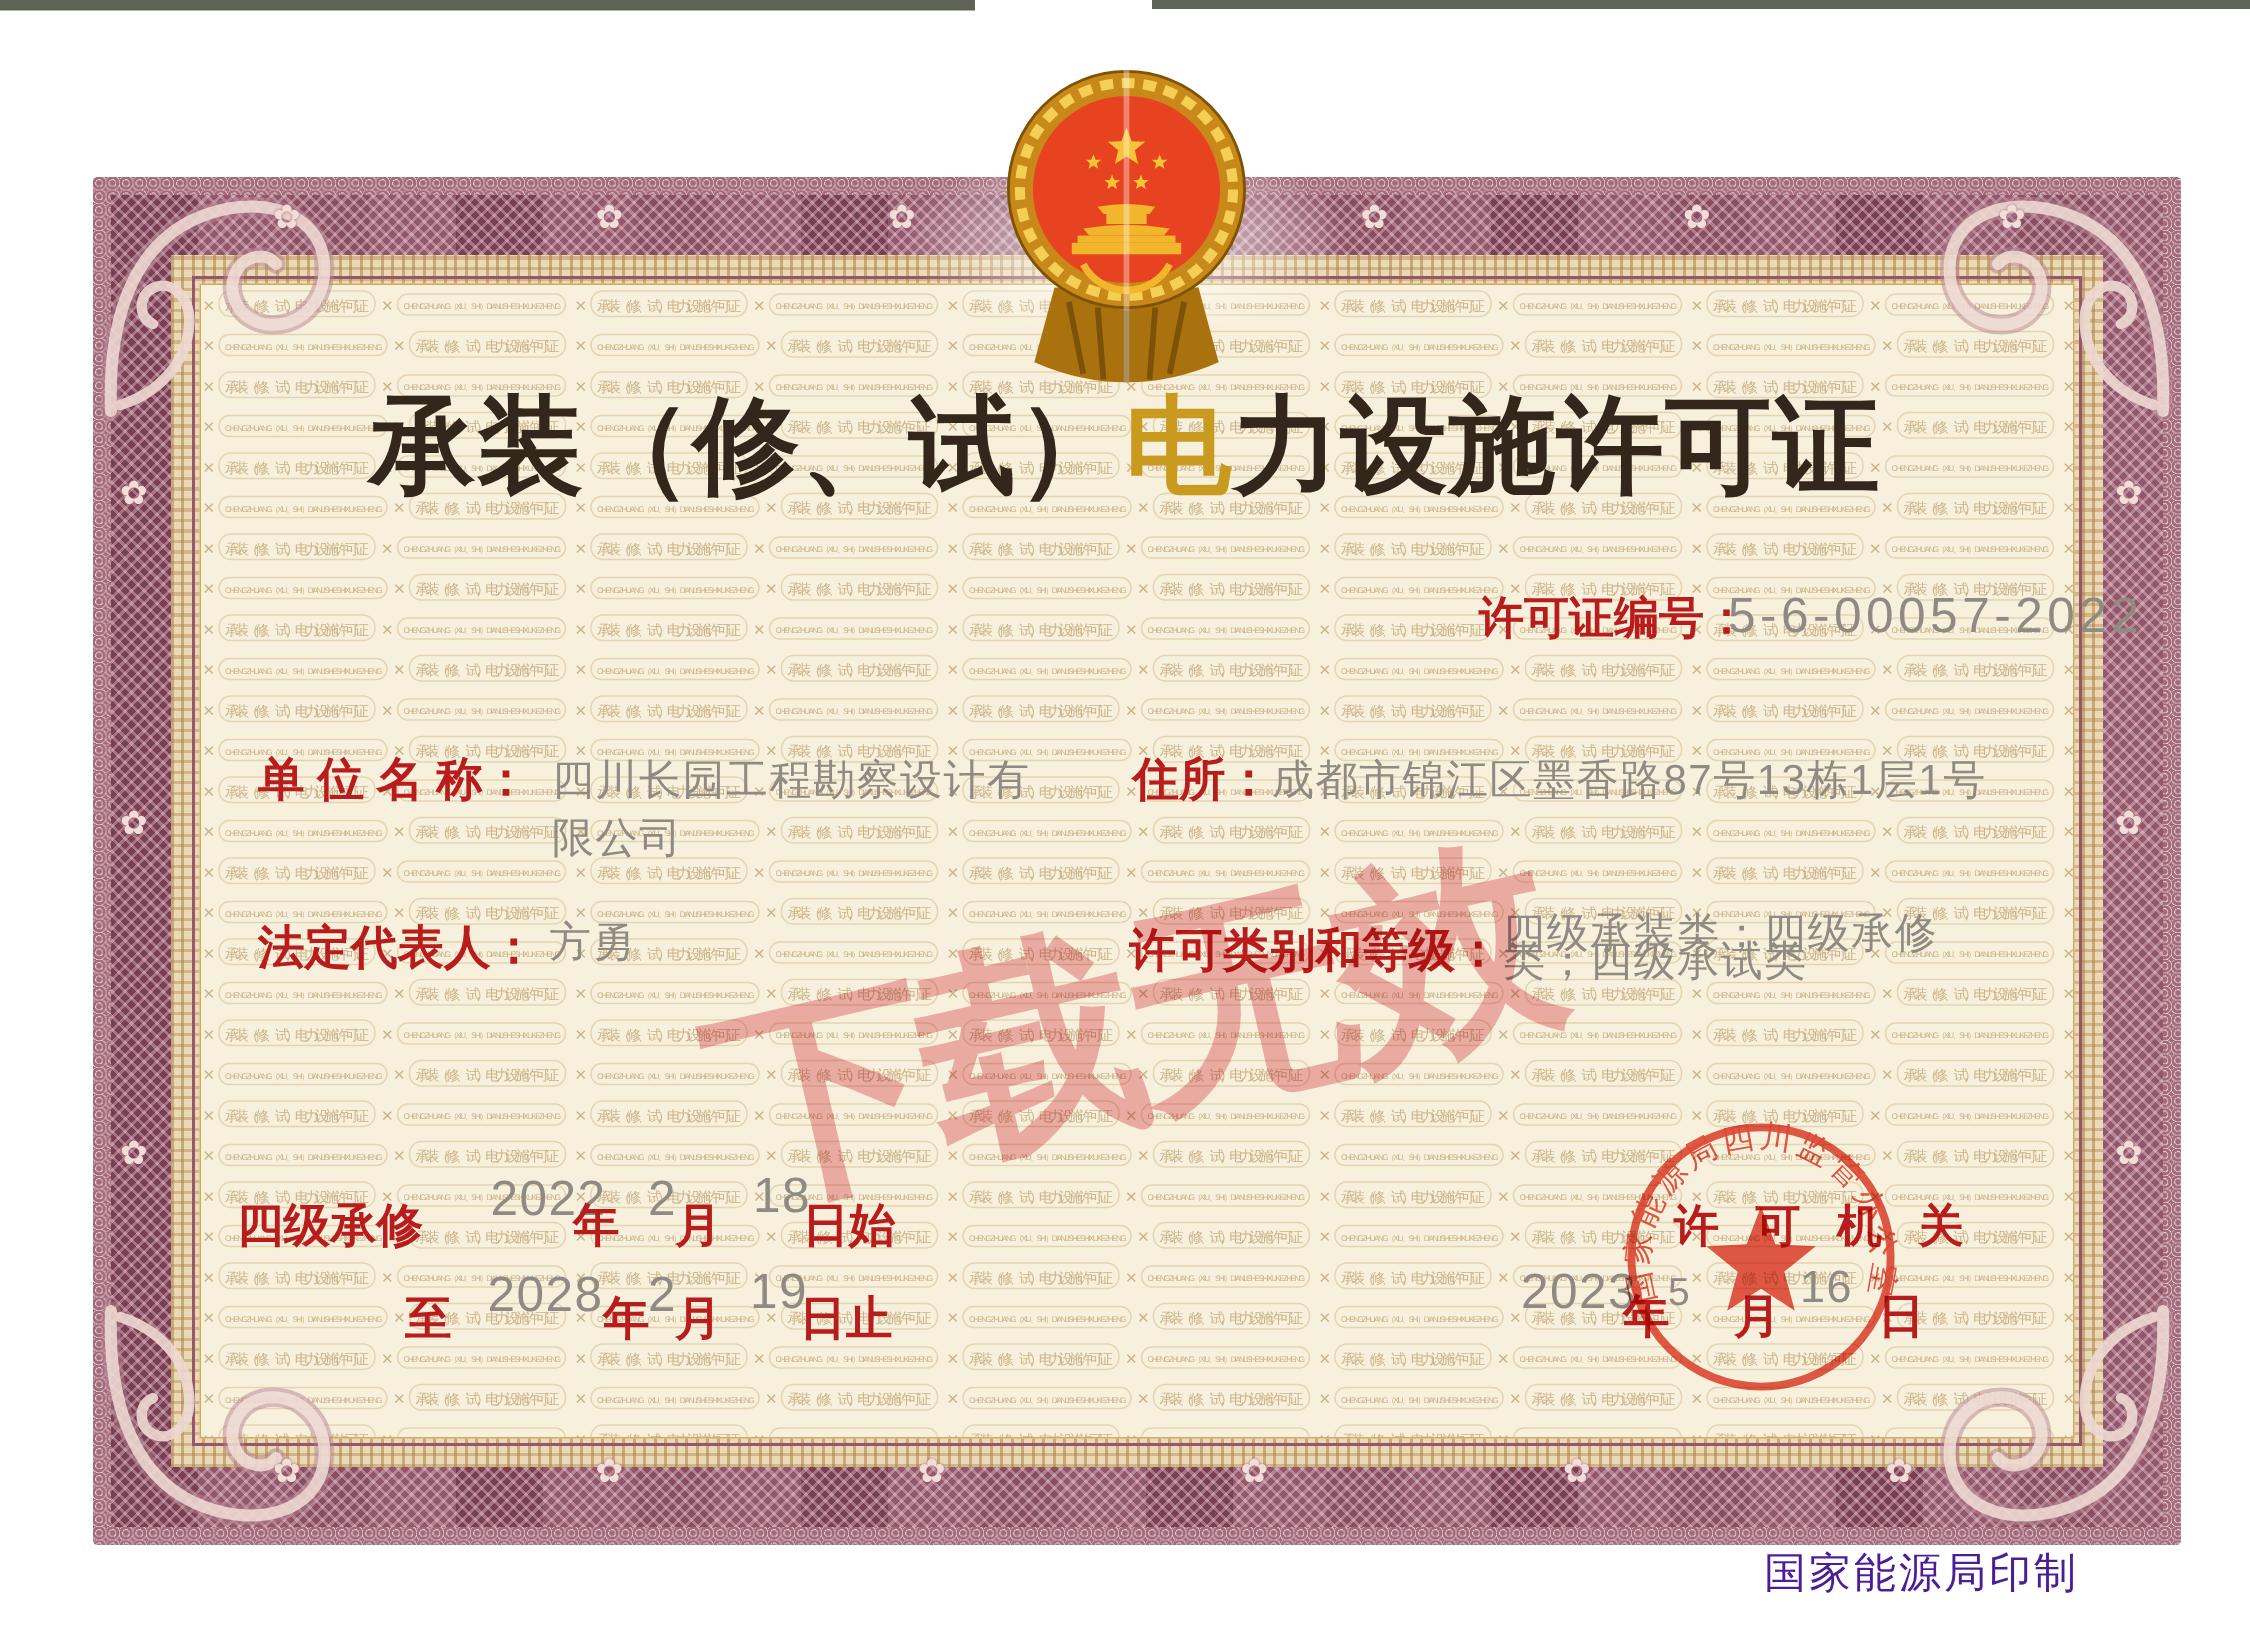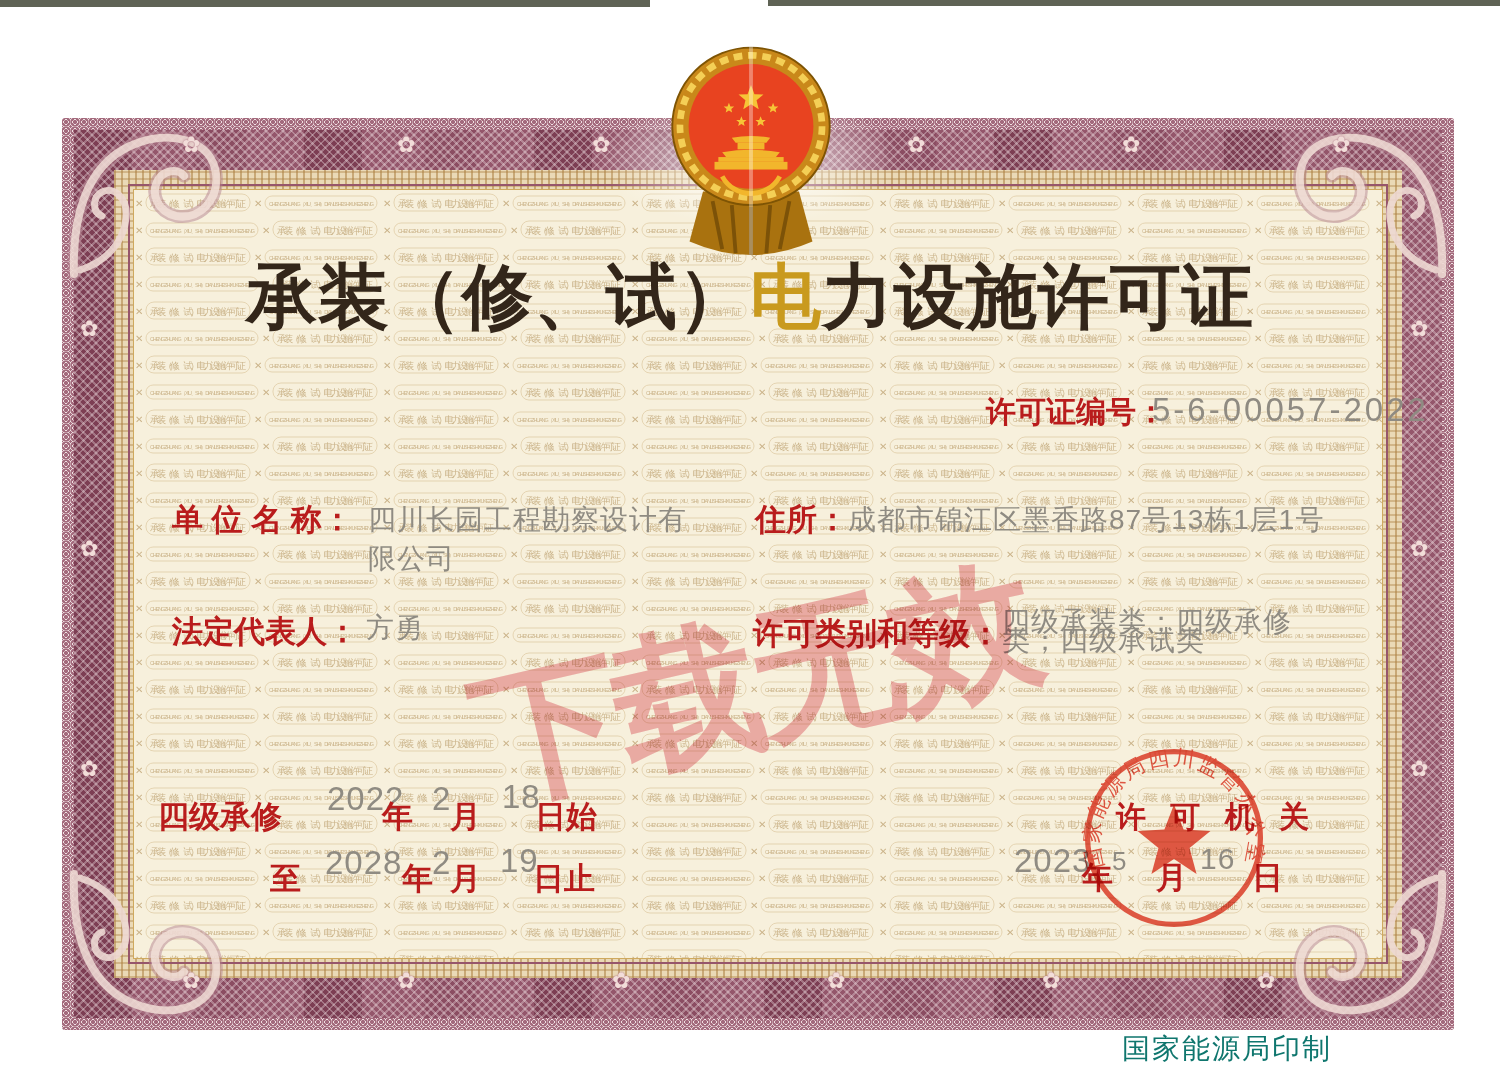--- a/index.html
+++ b/index.html
@@ -47,21 +47,21 @@
   .sz30{font-size:30px;} .sz28{font-size:28px;} .sz31{font-size:31px;text-align:right;} .sz33{font-size:33px;}
   
   .watermark{position:absolute;left:478px;top:648px;z-index:5;white-space:nowrap;
     font-size:148px;font-weight:700;letter-spacing:-6px;color:rgba(238,162,171,.8);
     transform:rotate(-13deg);transform-origin:left center;mix-blend-mode:multiply;
     font-family:"Liberation Serif", serif;}
   
   .seal{position:absolute;left:1078px;top:742px;width:192px;height:192px;z-index:6;
     mix-blend-mode:multiply;opacity:.93;}
   
-  .footer{position:absolute;left:1122px;top:1030px;font-size:28px;letter-spacing:2px;color:#0f766e;z-index:4;}
+  .footer{position:absolute;left:1176px;top:1030px;font-size:28px;letter-spacing:2px;color:#4c1d95;z-index:4;}
 </style>
 </head>
 <body>
 
 <div>
 
   <div class="scanbar" style="left:0;width:650px;"></div>
   <div class="scanbar" style="left:768px;width:732px;height:6px;"></div>
 
   <div class="frame">

